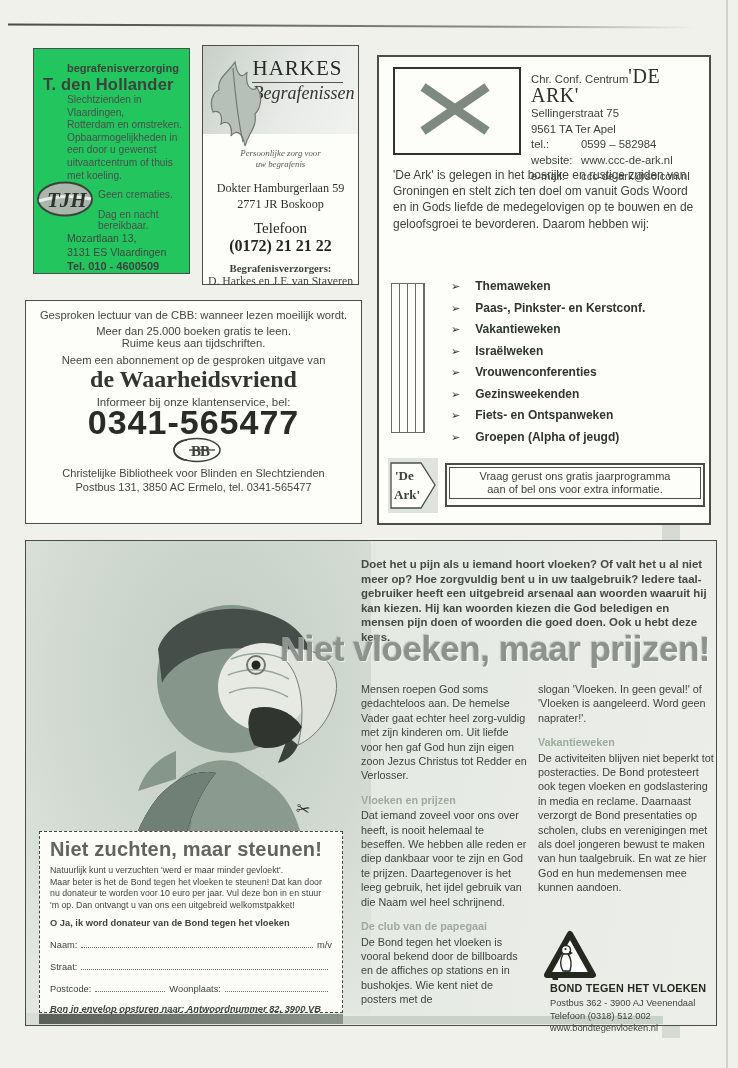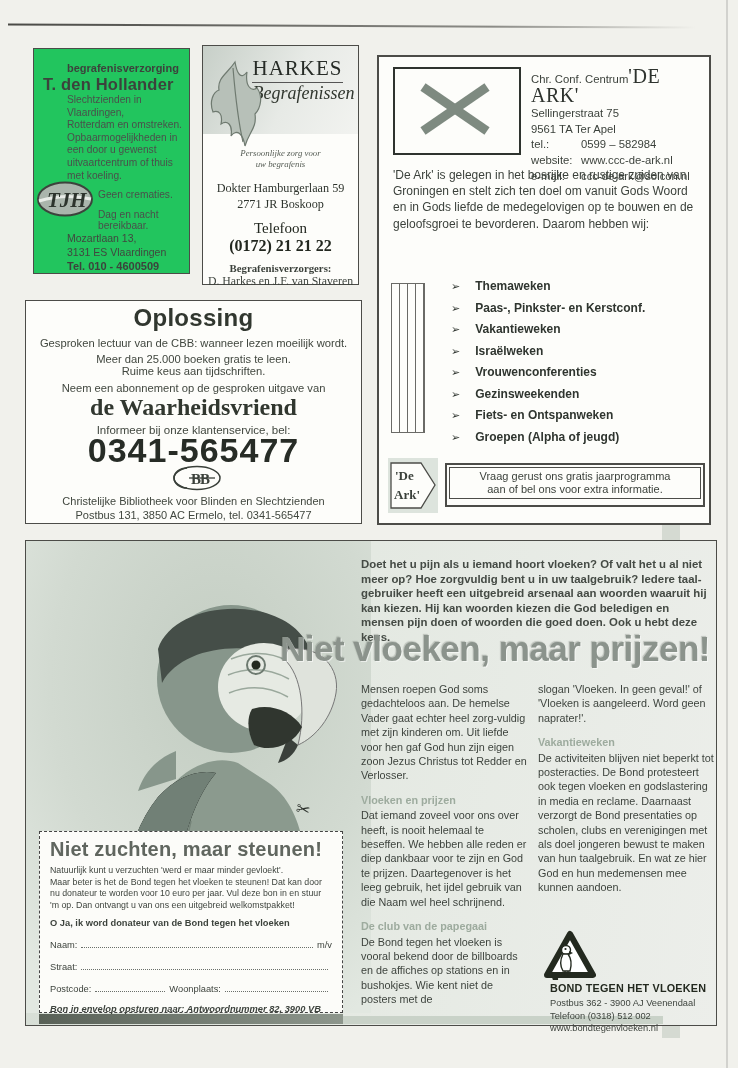--- a/index.html
+++ b/index.html
@@ -212,21 +212,20 @@
       <text x="7" y="22" font-family="Liberation Serif, serif" font-weight="bold" font-size="13" fill="#3a403a">'De</text>
       <text x="6" y="41" font-family="Liberation Serif, serif" font-weight="bold" font-size="13" fill="#3a403a">Ark'</text>
     </svg>
   </div>
   <div class="ark-cta">
     <div class="ark-cta-inner">Vraag gerust ons gratis jaarprogramma aan of bel ons voor extra informatie.</div>
   </div>
 </div>
 
 <div class="box" id="ad-cbb">
-  <div class="cbb-title">Oplossing</div>
   <div class="cbb-l1">Gesproken lectuur van de CBB: wanneer lezen moeilijk wordt.</div>
   <div class="cbb-l2">Meer dan 25.000 boeken gratis te leen.</div>
   <div class="cbb-l3">Ruime keus aan tijdschriften.</div>
   <div class="cbb-l4">Neem een abonnement op de gesproken uitgave van</div>
   <div class="cbb-mag">de Waarheidsvriend</div>
   <div class="cbb-l5">Informeer bij onze klantenservice, bel:</div>
   <div class="cbb-tel">0341-565477</div>
   <svg width="58" height="26" viewBox="0 0 58 26" style="margin-top:1px;">
     <ellipse cx="32" cy="13" rx="23" ry="11.5" fill="none" stroke="#3a403a" stroke-width="1.5"></ellipse>
     <path d="M22,3 A13,10 0 1,0 22,23" fill="none" stroke="#3a403a" stroke-width="1.5"></path>

